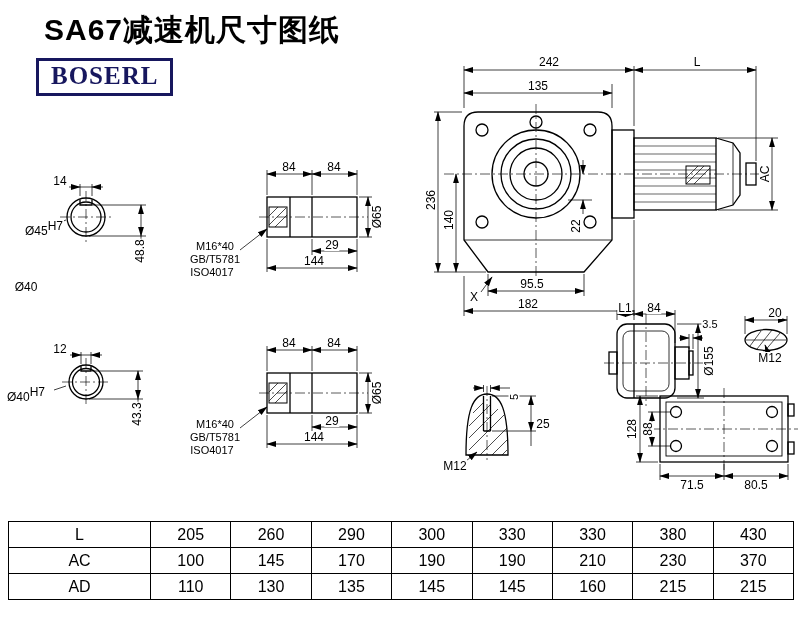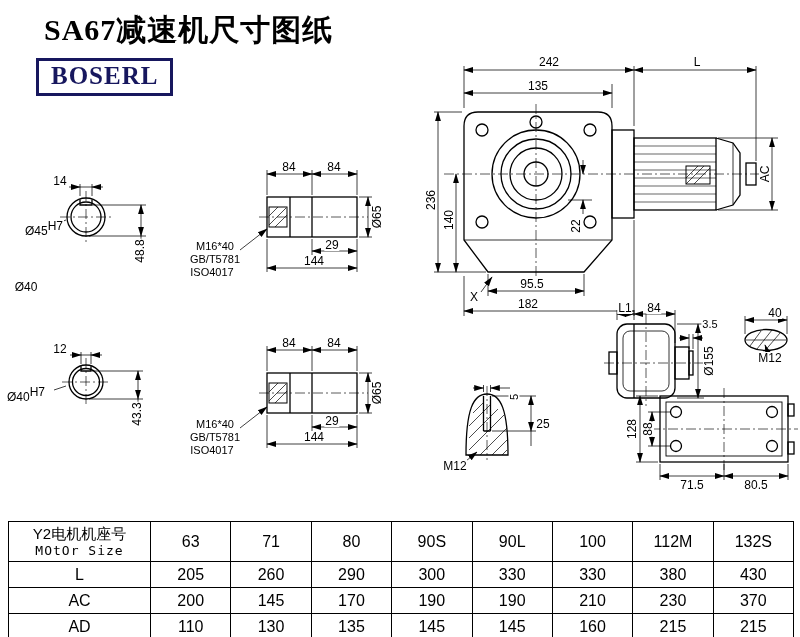--- a/index.html
+++ b/index.html
@@ -6,21 +6,21 @@
   html,body{margin:0;padding:0}
   body{width:800px;height:637px;position:relative;background:#fff;color:#000;
        font-family:"Liberation Sans",sans-serif;overflow:hidden}
   #drawing-svg{position:absolute;left:0;top:0}
   .dim{position:absolute;transform:translate(-50%,-50%);font-size:12px;line-height:1;
        white-space:nowrap;background:#fff;padding:0 1px}
   .rot{transform:translate(-50%,-50%) rotate(-90deg)}
   .sm{font-size:11px}
   .dim sup{font-size:12px;vertical-align:super}
   .page-title{position:absolute;left:44px;top:10px;margin:0;font-size:30px;font-weight:bold;
-       letter-spacing:1px;font-family:Liberation Serif, serif}
+       letter-spacing:1px;font-family:Liberation Sans, sans-serif}
   .logo{position:absolute;left:36px;top:58px;border:3px solid #17175e;background:#fff;
        padding:1px 12px 3px}
   .logo span{font-family:"Liberation Serif",serif;font-weight:bold;font-size:25px;
        color:#17175e;letter-spacing:1px}
   .size-table{position:absolute;left:8px;top:521px;width:786px;border-collapse:collapse;
        table-layout:fixed;text-align:center}
   .size-table th,.size-table td{border:1px solid #000;font-weight:normal;padding:0;
        font-size:16px;background:#fff}
   .size-table tr.hdr th{height:40px}
   .size-table tr.datarow th,.size-table tr.datarow td{height:26px}
@@ -249,21 +249,21 @@
 <span class="dim rot" style="left:449px;top:220px">140</span>
 <span class="dim rot" style="left:576px;top:226px">22</span>
 <span class="dim rot" style="left:765px;top:174px">AC</span>
 <span class="dim" style="left:532px;top:284px">95.5</span>
 <span class="dim" style="left:528px;top:304px">182</span>
 <span class="dim" style="left:474px;top:297px">X</span>
 
 <span class="dim" style="left:625px;top:308px">L1</span>
 <span class="dim" style="left:654px;top:308px">84</span>
 <span class="dim sm" style="left:710px;top:324px">3.5</span>
-<span class="dim" style="left:775px;top:313px">40</span>
+<span class="dim" style="left:775px;top:313px">20</span>
 <span class="dim rot" style="left:709px;top:361px">Ø155</span>
 <span class="dim" style="left:770px;top:358px">M12</span>
 
 <span class="dim rot sm" style="left:514px;top:397px">5</span>
 <span class="dim" style="left:543px;top:424px">25</span>
 <span class="dim" style="left:455px;top:466px">M12</span>
 
 <span class="dim rot" style="left:632px;top:429px">128</span>
 <span class="dim rot" style="left:648px;top:429px">88</span>
 <span class="dim" style="left:692px;top:485px">71.5</span>
@@ -275,48 +275,34 @@
         <col>
         <col>
         <col>
         <col>
         <col>
         <col>
         <col>
         <col>
   </colgroup>
   <tbody>
-    <tr class="hdr">
-      <th>
-        <div class="corner-line1">Y2电机机座号</div>
-        <div class="corner-line2">MOtOr Size</div>
-      </th>
-      <th>63</th>
-      <th>71</th>
-      <th>80</th>
-      <th>90S</th>
-      <th>90L</th>
-      <th>100</th>
-      <th>112M</th>
-      <th>132S</th>
-    </tr>
     <tr class="datarow">
       <th>L</th>
       <td>205</td>
       <td>260</td>
       <td>290</td>
       <td>300</td>
       <td>330</td>
       <td>330</td>
       <td>380</td>
       <td>430</td>
     </tr>
     <tr class="datarow">
       <th>AC</th>
-      <td>200</td>
+      <td>100</td>
       <td>145</td>
       <td>170</td>
       <td>190</td>
       <td>190</td>
       <td>210</td>
       <td>230</td>
       <td>370</td>
     </tr>
     <tr class="datarow">
       <th>AD</th>

